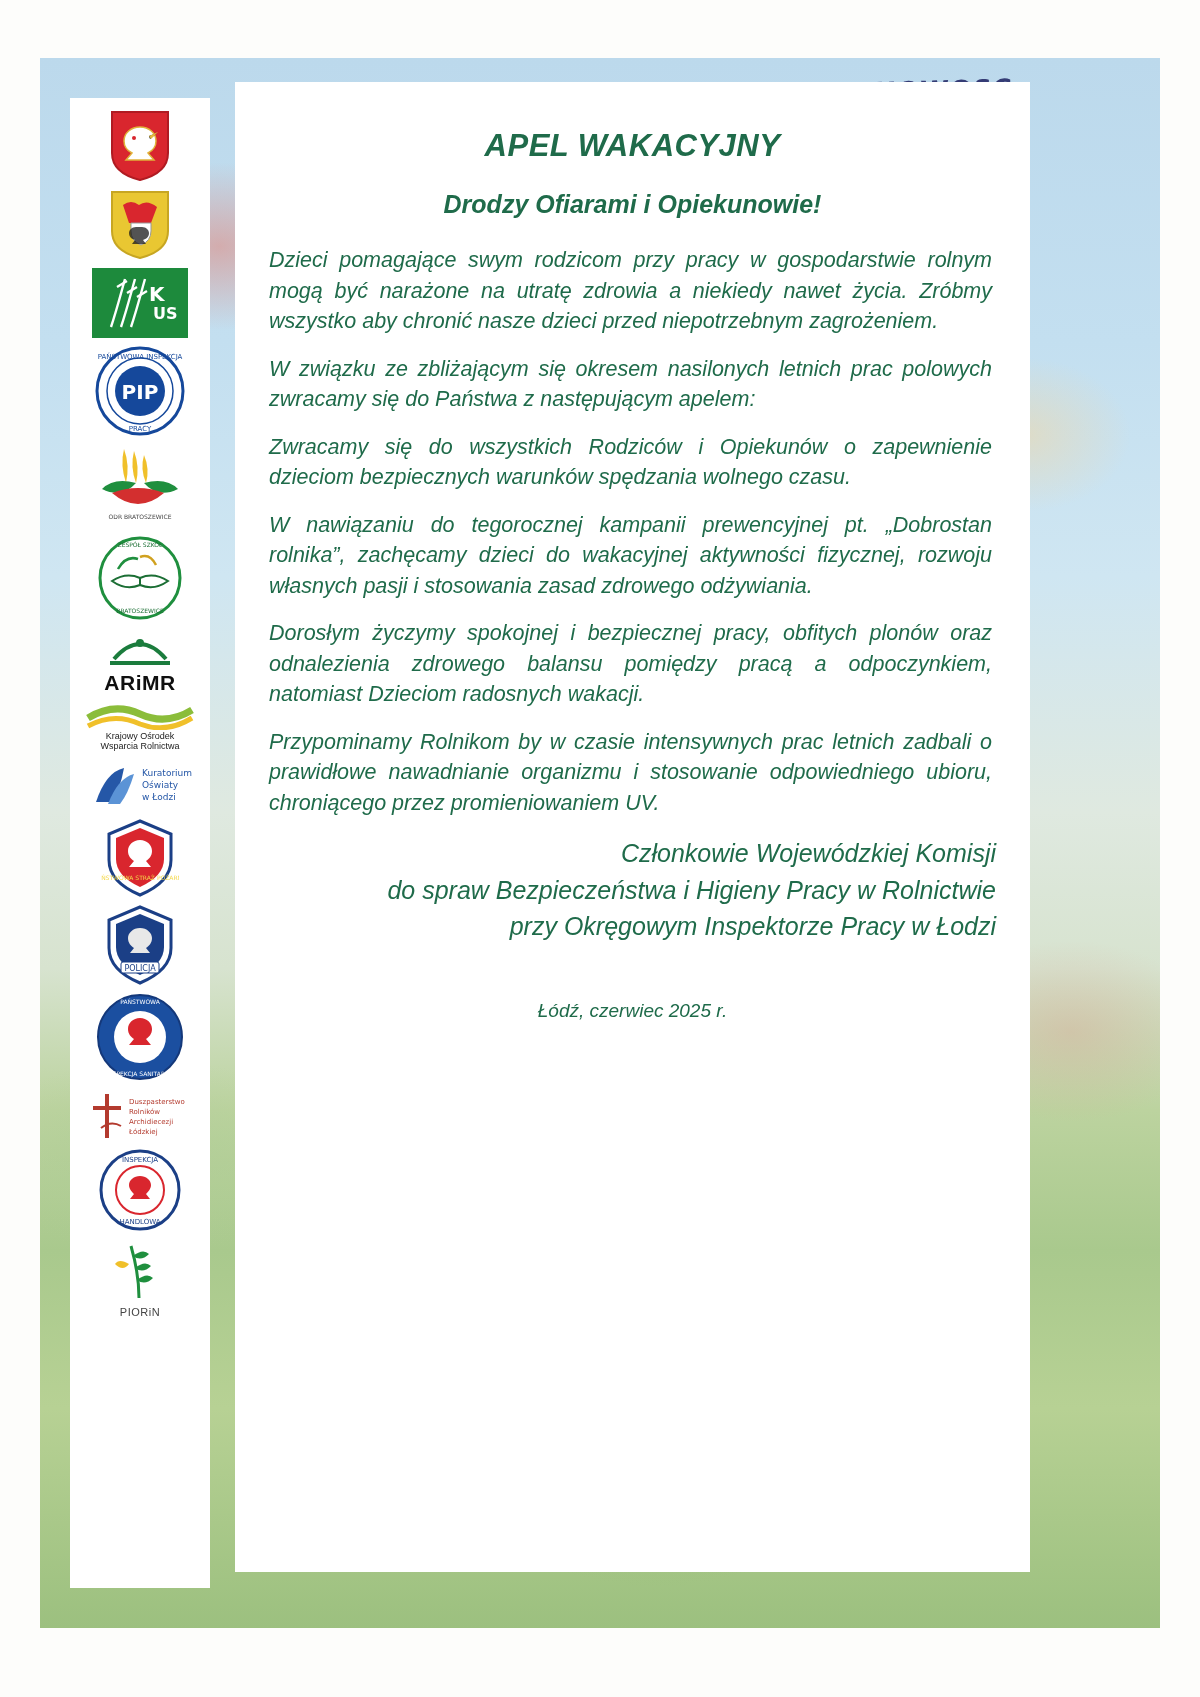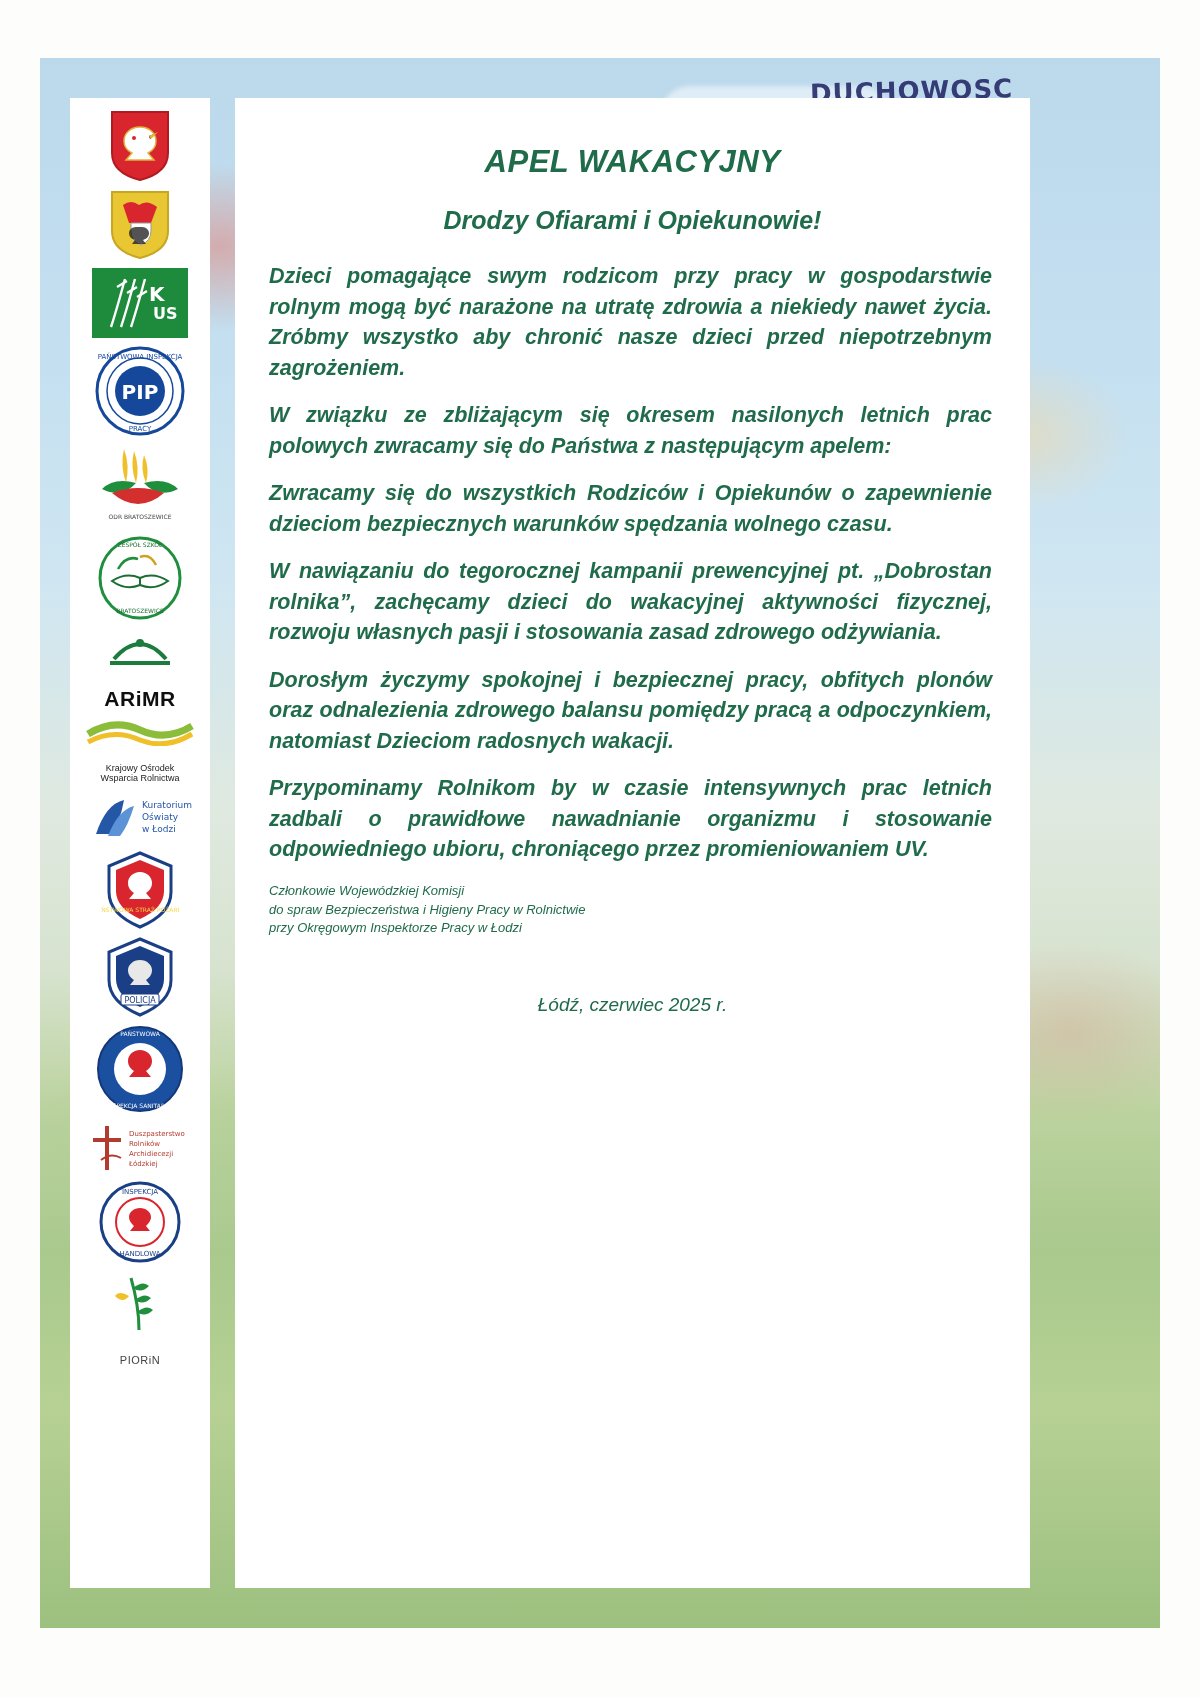--- a/index.html
+++ b/index.html
@@ -116,40 +116,40 @@
     justify-content: center;
     flex-direction: column;
     margin: 3px 0;
   }
   .logo svg { display: block; }
   .logo-cap {
     font-size: 9px;
     color: #233a6c;
     text-align: center;
     line-height: 1.1;
-    margin-top: 18px;
+    margin-top: 2px;
   }
   .logo-cap.dark { color: #1b1b1b; }
   .logo-cap.arimr {
     font-size: 21px;
     font-weight: bold;
     letter-spacing: .5px;
     color: #0f0f0f;
   }
   .logo-cap.piorin {
     font-size: 11px;
     color: #444;
     letter-spacing: .5px;
   }
 
   
   .letter {
     position: absolute;
     left: 195px;
-    top: 40px;
+    top: 24px;
     width: 795px;
     height: 1490px;
     background: #ffffff;
     box-sizing: border-box;
     padding: 30px 34px 20px 34px;
   }
   .title {
     text-align: center;
     font-size: 31px;
     font-weight: bold;
@@ -166,28 +166,27 @@
     margin: 0 0 26px 0;
   }
   .para {
     font-size: 21.5px;
     line-height: 1.42;
     font-style: italic;
     color: #1f6b4a;
     text-align: justify;
     text-justify: inter-word;
     margin: 0 4px 17px 0;
-    font-weight: bold;
   }
   .signature {
-    font-size: 13px;
+    font-size: 25px;
     line-height: 1.45;
     font-style: italic;
     color: #1f6b4a;
-    text-align: left;
+    text-align: right;
     margin-top: 14px;
   }
   .place-date {
     font-size: 19px;
     font-style: italic;
     color: #1f6b4a;
     text-align: center;
     margin-top: 56px;
   }
 </style>

